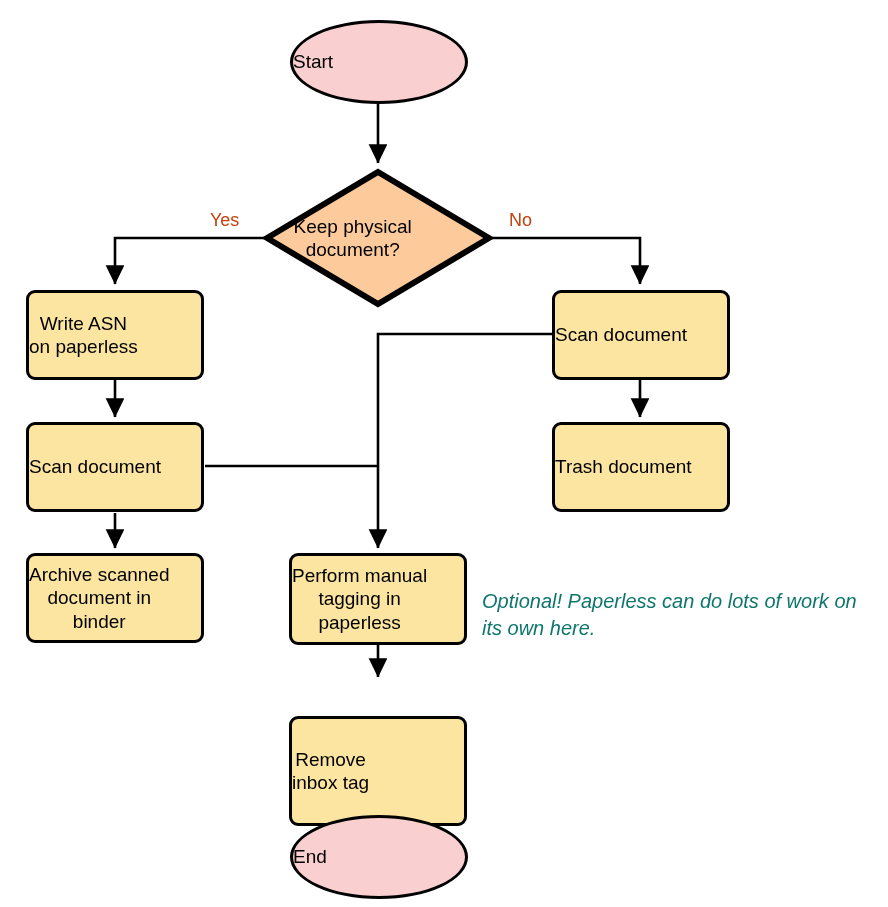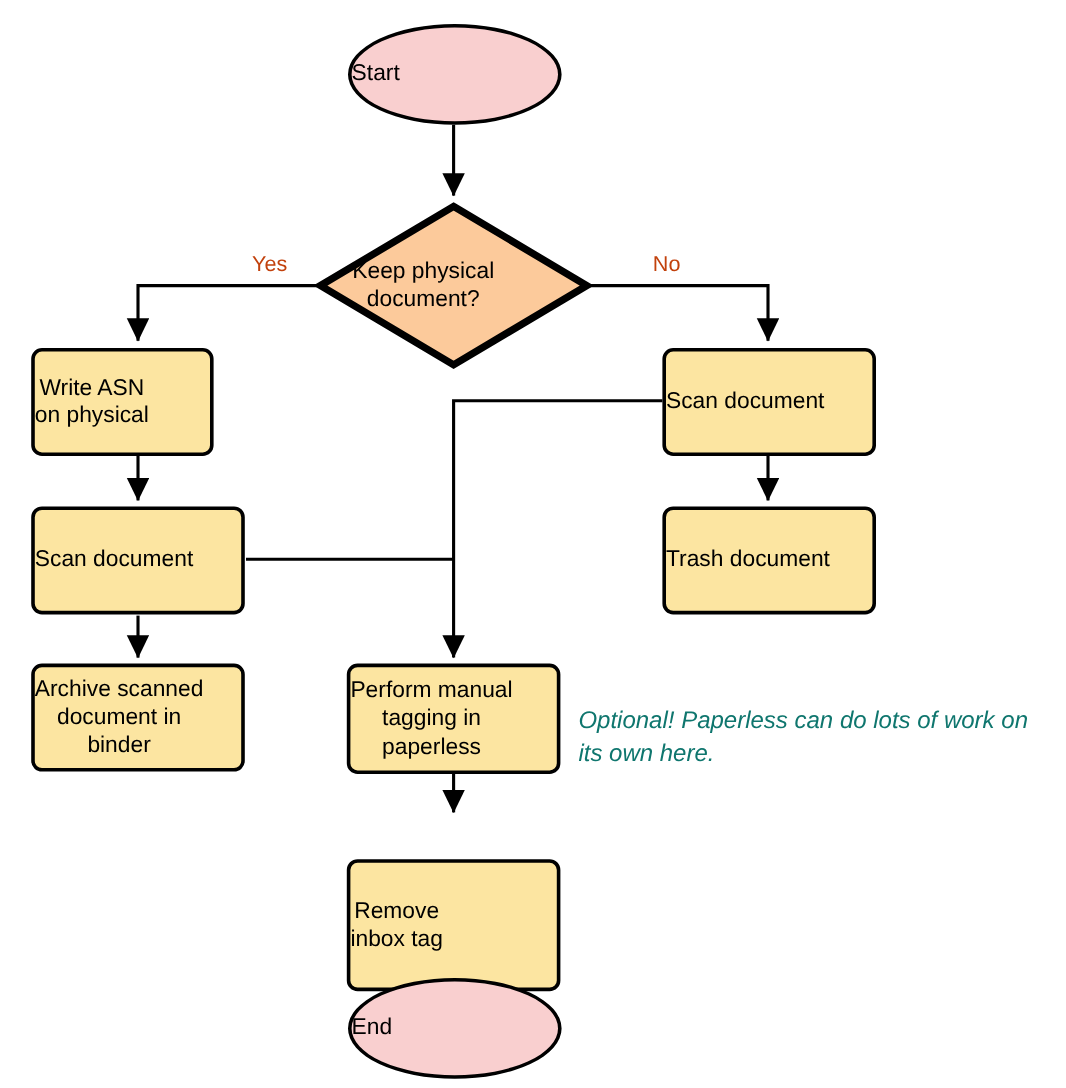--- a/index.html
+++ b/index.html
@@ -122,26 +122,26 @@
     <svg class="decision-shape" viewBox="0 0 230 140" preserveAspectRatio="none">
       <polygon points="115,4 226,70 115,136 4,70" fill="#fcca9b" stroke="#000000" stroke-width="6" stroke-linejoin="miter"></polygon>
     </svg>
     <div class="decision-label">
       <div>Keep physical</div>
       <div>document?</div>
     </div>
   </div>
 
   <div class="edge-label" style="left:210px; top:210px;">Yes</div>
-  <div class="edge-label" style="left:509px; top:210px;margin-left:35px;">No</div>
+  <div class="edge-label" style="left:509px; top:210px;">No</div>
 
-  <div class="node node-process" style="left:26px; top:290px; width:152px; height:90px;">
+  <div class="node node-process" style="left:26px; top:290px; width:178px; height:90px;">
     <div>
       <div>Write ASN</div>
-      <div>on physical</div>
+      <div>on paperless</div>
     </div>
   </div>
 
   <div class="node node-process" style="left:26px; top:422px; width:178px; height:90px;">
     <div>
       <div>Scan document</div>
     </div>
   </div>
 
   <div class="node node-process" style="left:26px; top:553px; width:178px; height:90px;">

